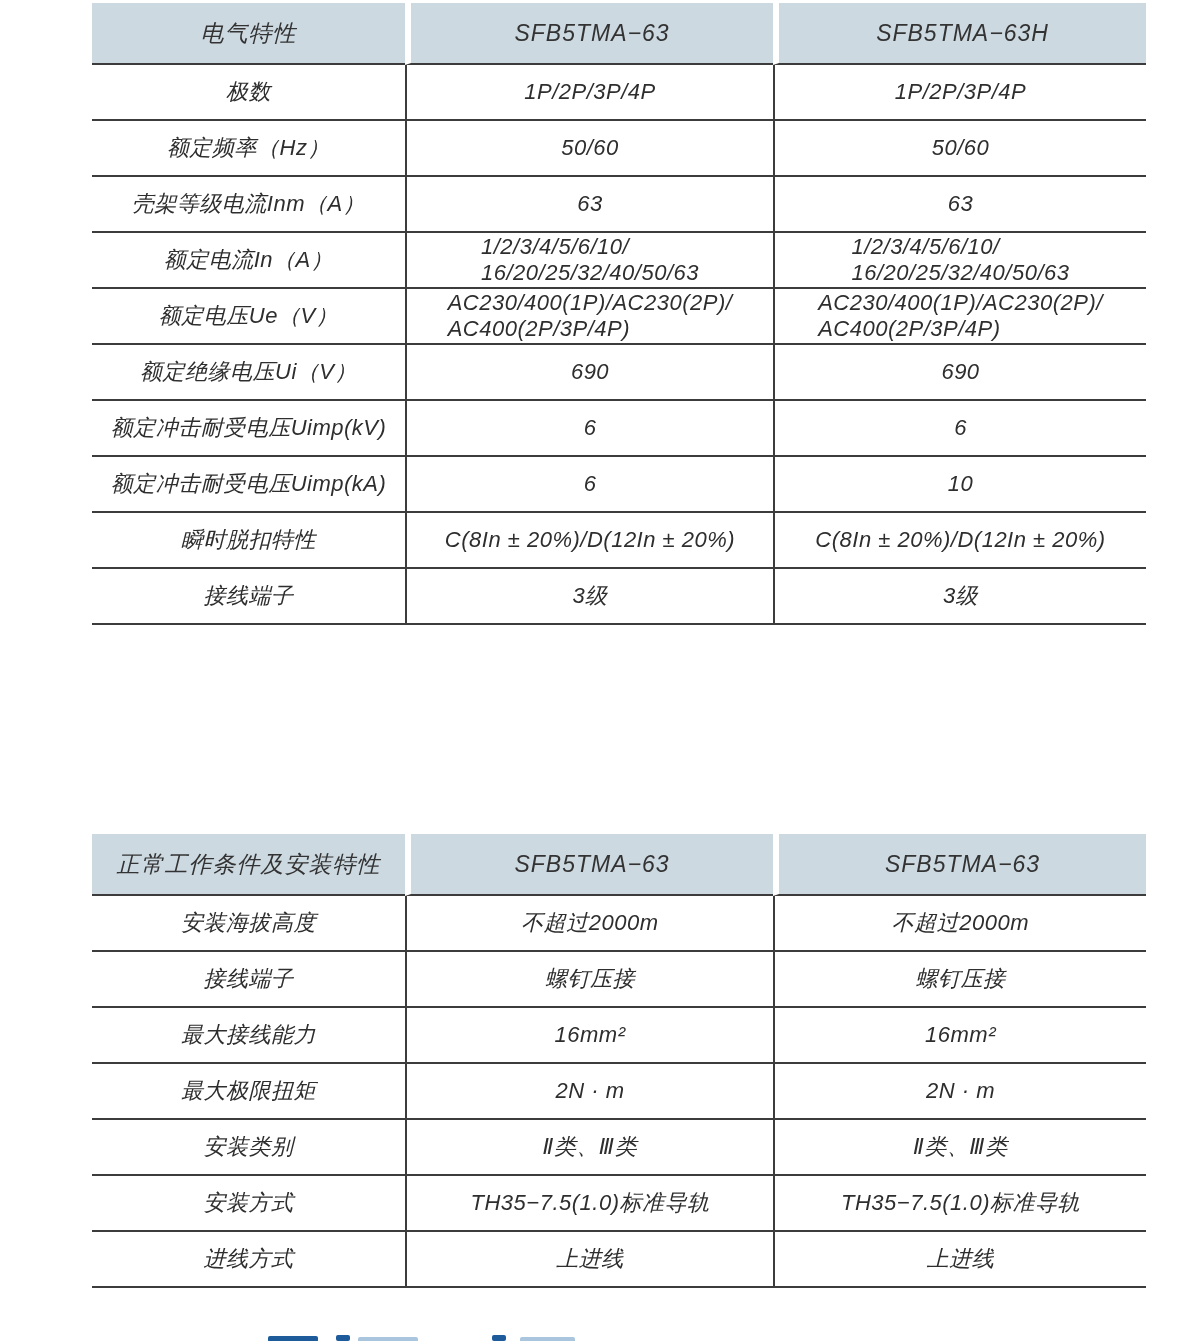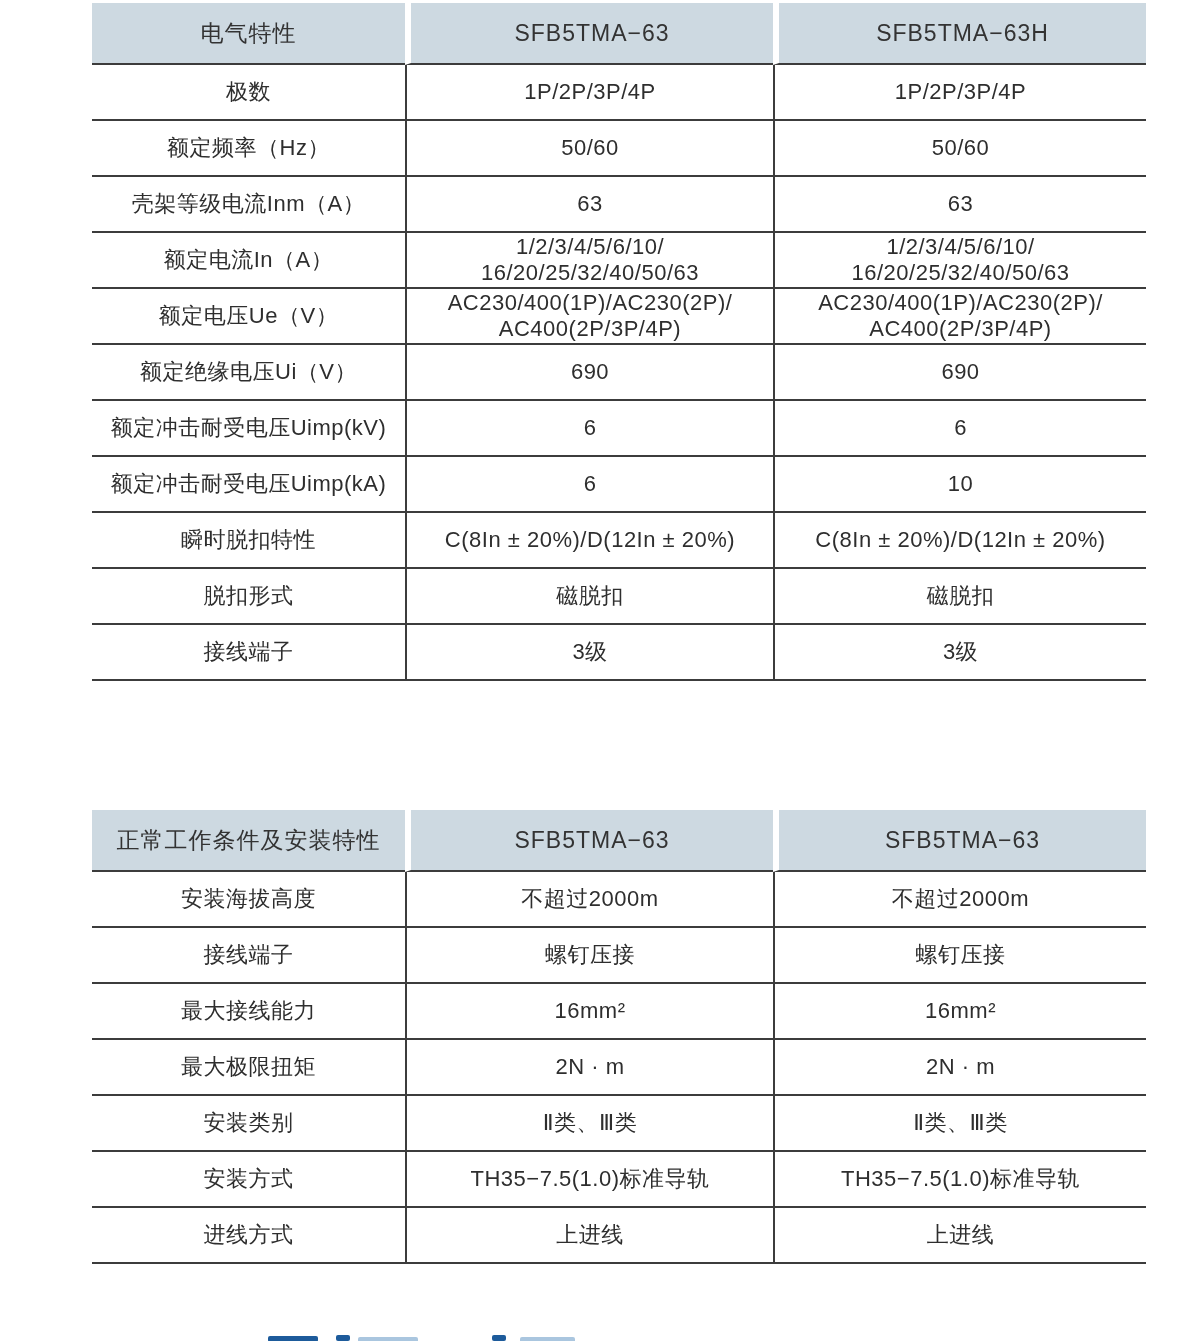--- a/index.html
+++ b/index.html
@@ -1,47 +1,47 @@
 <!DOCTYPE html>
 <html><head>
 <meta charset="utf-8">
 <style>
   html,body{margin:0;padding:0;background:#ffffff;}
   body{
     width:1200px;height:1341px;position:relative;overflow:hidden;
     font-family:"Liberation Sans","DejaVu Sans",sans-serif;color:#333333;
   }
-  .page{position:absolute;inset:0;background:#ffffff;}
+  .page{position:absolute;inset:0;background:#ffffff;font-style:italic;}
 
   table.spec{
     position:absolute;left:92px;width:1054px;
     border-collapse:separate;border-spacing:0;table-layout:fixed;
   }
   .t1{top:3px;}
-  .t2{top:810px;}
+  .t2{top:834px;}
 
   table.spec th{
     height:60px;background:#cdd9e1;
     border-bottom:2px solid #3c3c3c;
     font-size:23px;font-weight:400;color:#333333;
     text-align:center;vertical-align:middle;padding:0;
     letter-spacing:1px;
   }
   table.spec th + th{border-left:6px solid #ffffff;}
 
   table.spec td{
     height:54px;border-bottom:2px solid #3c3c3c;
     text-align:center;vertical-align:middle;padding:0;
     font-size:22px;color:#2e2e2e;letter-spacing:0.5px;
   }
   table.spec td + td{border-left:2px solid #3c3c3c;}
 
   .val{display:inline-block;white-space:pre-line;line-height:1.2;}
   td.ml{font-size:21px;}
-  td.ml .val{text-align:center;line-height:1.15;}
+  td.ml .val{text-align:left;line-height:1.15;}
 
   .frag{position:absolute;height:6px;border-radius:2px;}
   .frag.strong{background:#1d5b9b;}
   .frag.faint{background:#aac6df;}
 </style>
 </head>
 <body>
 
 <div class="page">
 
@@ -102,25 +102,20 @@
         <td>额定冲击耐受电压Uimp(kA)</td>
         <td><span class="val">6</span></td>
         <td><span class="val">10</span></td>
       </tr>
       <tr>
         <td>瞬时脱扣特性</td>
         <td><span class="val">C(8In ± 20%)/D(12In ± 20%)</span></td>
         <td><span class="val">C(8In ± 20%)/D(12In ± 20%)</span></td>
       </tr>
       <tr>
-        <td>脱扣形式</td>
-        <td><span class="val">磁脱扣</span></td>
-        <td><span class="val">磁脱扣</span></td>
-      </tr>
-      <tr>
         <td>接线端子</td>
         <td><span class="val">3级</span></td>
         <td><span class="val">3级</span></td>
       </tr>
     </tbody>
   </table>
 
   <table class="spec t2">
     <colgroup>
         <col style="width:313px">

